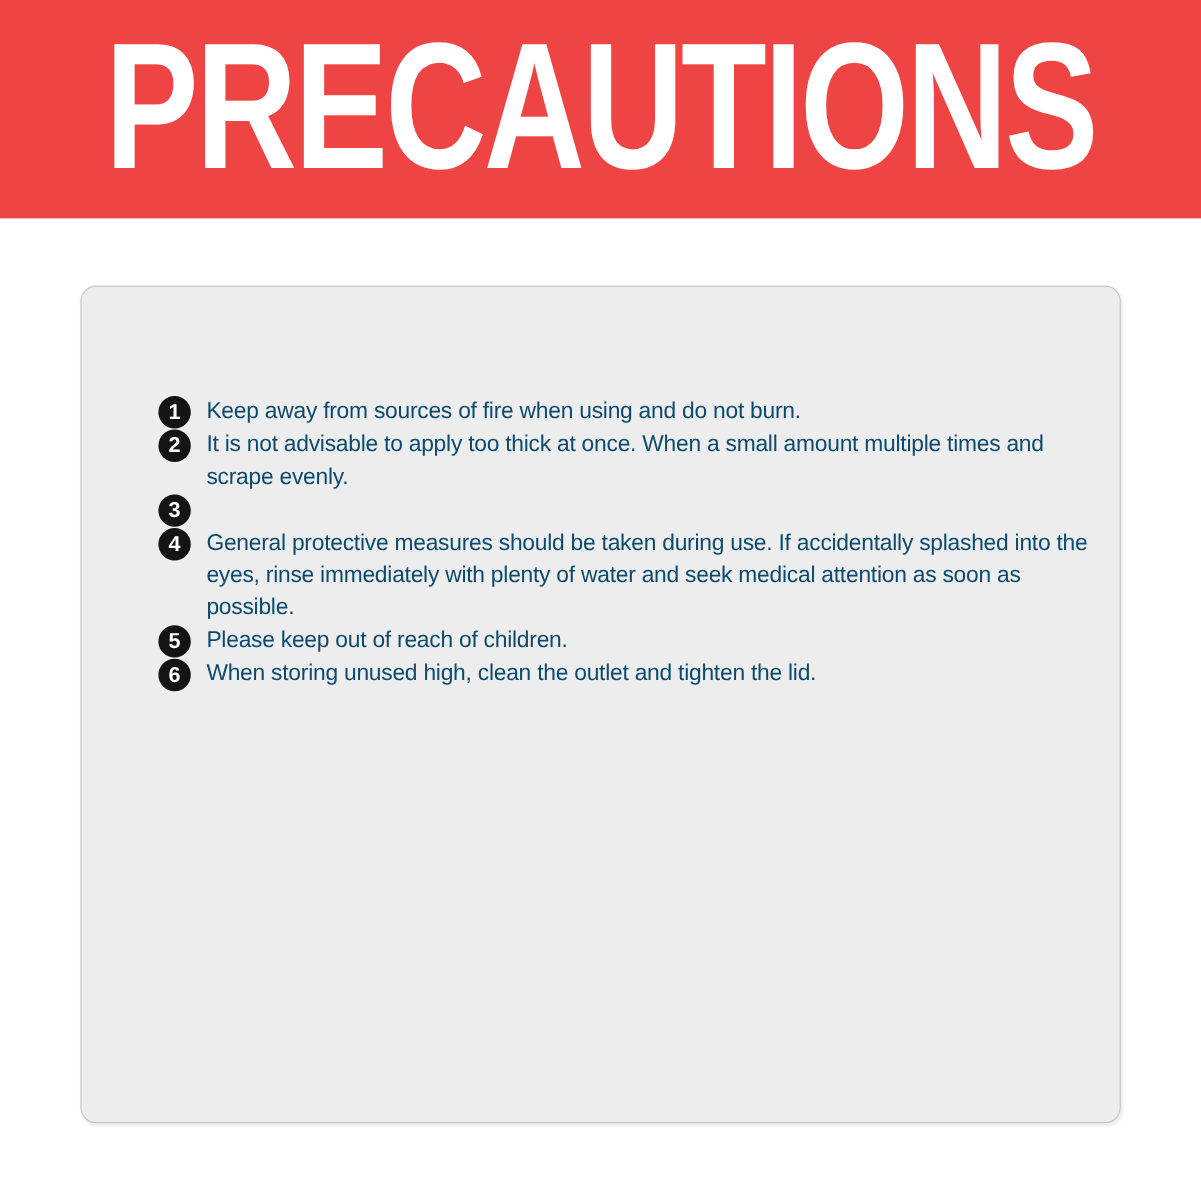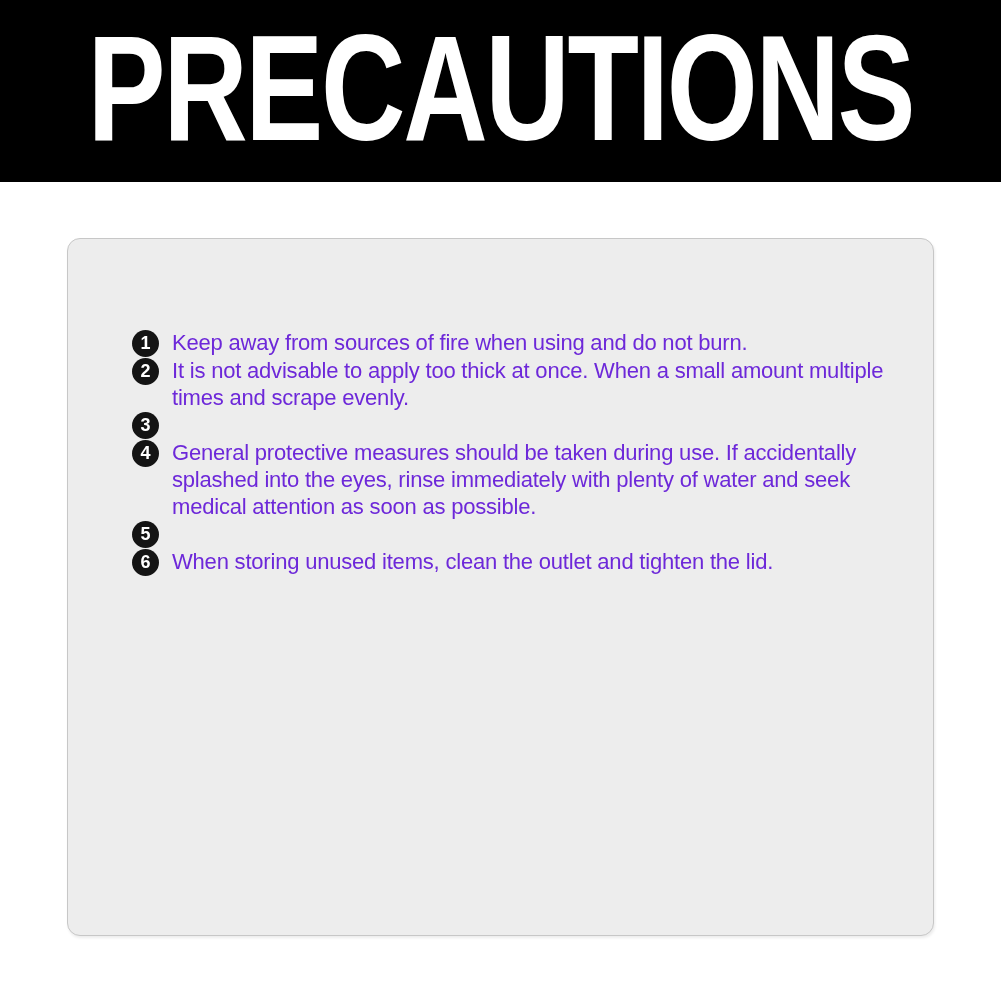--- a/index.html
+++ b/index.html
@@ -16,21 +16,21 @@
     width: 1001px;
     height: 1001px;
     background: #ffffff;
   }
   .banner {
     position: absolute;
     top: 0;
     left: 0;
     width: 1001px;
     height: 182px;
-    background: #000000;
+    background: #ef4444;
     display: flex;
     align-items: center;
     justify-content: center;
     overflow: hidden;
   }
   .banner-title {
     color: #ffffff;
     font-weight: bold;
     font-size: 150px;
     line-height: 1;
@@ -71,22 +71,22 @@
     background: #141414;
     color: #ffffff;
     font-size: 18px;
     font-weight: bold;
     line-height: 27px;
     text-align: center;
     margin-right: 13px;
     margin-top: 1px;
   }
   .item-text {
-    color: #6d28d9;
-    font-size: 22px;
+    color: #0c4a6e;
+    font-size: 19px;
     line-height: 27px;
     max-width: 755px;
     letter-spacing: -0.2px;
   }
 </style>
 </head>
 <body>
 
 <div class="page">
 
@@ -110,21 +110,22 @@
       <div class="badge">3</div>
     </div>
 
     <div class="item item-4">
       <div class="badge">4</div>
       <div class="item-text">General protective measures should be taken during use. If accidentally splashed into the eyes, rinse immediately with plenty of water and seek medical attention as soon as possible.</div>
     </div>
 
     <div class="item item-5">
       <div class="badge">5</div>
+      <div class="item-text">Please keep out of reach of children.</div>
     </div>
 
     <div class="item item-6">
       <div class="badge">6</div>
-      <div class="item-text">When storing unused items, clean the outlet and tighten the lid.</div>
+      <div class="item-text">When storing unused high, clean the outlet and tighten the lid.</div>
     </div>
 
   </div>
 </div>
 
 </body></html>

